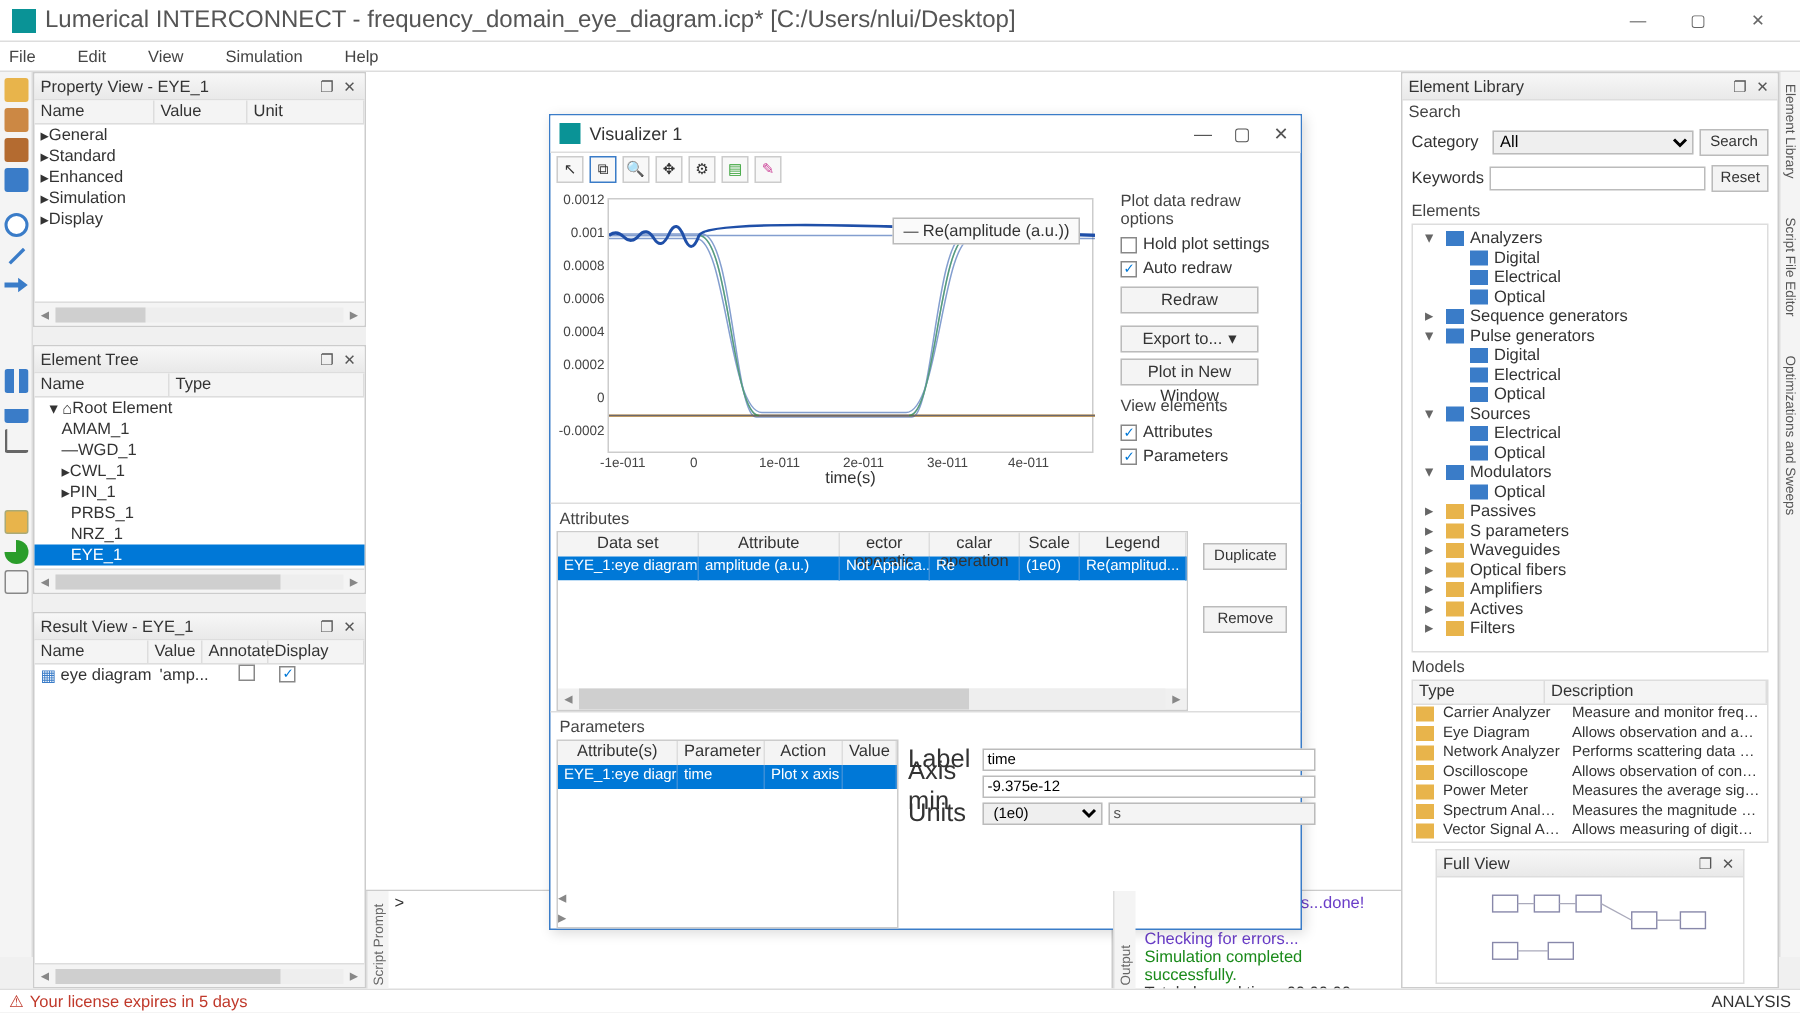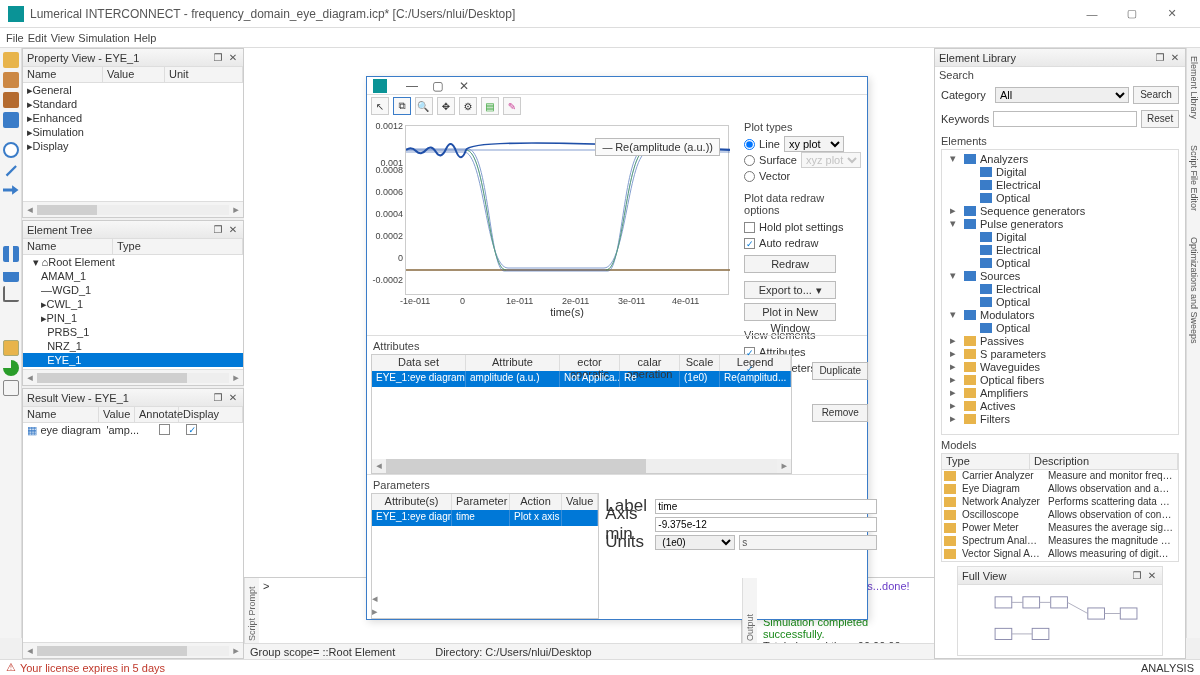--- a/index.html
+++ b/index.html
@@ -1,24 +1,24 @@
 <!DOCTYPE html>
 <html><head>
 <meta charset="utf-8">
 <style>
   * { box-sizing: border-box; margin: 0; padding: 0; font-family: "Segoe UI", Tahoma, sans-serif; font-size: 11px; }
   body { width: 1200px; height: 675px; background: #f0f0f0; overflow: hidden; color: #333; display: flex; flex-direction: column; }
   .titlebar { height: 28px; background: #fff; display: flex; align-items: center; padding: 0 8px; border-bottom: 1px solid #ddd; }
   .titlebar .appicon { width: 16px; height: 16px; background: #0a9396; margin-right: 6px; }
-  .titlebar .title { flex: 1; font-size: 12px; color: #555; }
+  .titlebar .title { flex: 1; font-size: 16px; color: #555; }
   .winbtn { width: 40px; height: 28px; display: flex; align-items: center; justify-content: center; color: #666; }
-  .menubar { height: 20px; background: #fff; display: flex; align-items: center; padding: 0 6px; gap: 4px; border-bottom: 1px solid #ddd; }
+  .menubar { height: 20px; background: #fff; display: flex; align-items: center; padding: 0 6px; gap: 28px; border-bottom: 1px solid #ddd; }
   .menubar span { color: #444; }
   .main { flex: 1; display: flex; min-height: 0; }
-  .leftcol { width: 222px; display: flex; flex-direction: column; gap: 2px; background: #f0f0f0; }
+  .leftcol { width: 222px; display: flex; flex-direction: column; gap: 12px; background: #f0f0f0; }
   .toolstrip { width: 22px; background: #f4f4f4; border-right: 1px solid #ddd; display: flex; flex-direction: column; align-items: center; padding-top: 4px; gap: 4px; position: absolute; left: 0; top: 48px; height: 590px; }
   .toolico { width: 16px; height: 16px; border-radius: 2px; }
   .panel { background: #fff; border: 1px solid #ccc; display: flex; flex-direction: column; }
   .panel-hd { height: 18px; background: linear-gradient(#f7f7f7,#e9e9e9); display: flex; align-items: center; padding: 0 4px; border-bottom: 1px solid #ddd; font-size: 11px; }
   .panel-hd .ptitle { flex: 1; }
   .ico { width: 12px; height: 12px; display: inline-flex; align-items: center; justify-content: center; color: #555; margin-left: 3px; font-size: 10px; }
   .thdr { display: flex; background: #f4f4f4; border-bottom: 1px solid #ddd; height: 16px; }
   .thdr span { border-right: 1px solid #ddd; padding: 1px 4px; font-size: 11px; }
   .treerow { display: flex; align-items: center; height: 14px; padding: 0 4px; }
   .treerow .node { padding-left: 14px; }
@@ -275,38 +275,39 @@
         </div>
     </div>
   </div>
 
   <div class="center">
     <div class="canvas">
 
       <div class="visualizer">
         <div class="vtitle">
           <div style="width:14px;height:14px;background:#0a9396;margin-right:6px"></div>
+          <span class="vname">Visualizer 1</span>
           <span class="vico">—</span>
           <span class="vico">▢</span>
           <span class="vico">✕</span>
         </div>
         <div class="vtool">
           <div class="vbtn">↖</div>
           <div class="vbtn" style="border-color:#3a7cc8">⧉</div>
           <div class="vbtn">🔍</div>
           <div class="vbtn">✥</div>
           <div class="vbtn">⚙</div>
           <div class="vbtn" style="color:#2a9d2a">▤</div>
           <div class="vbtn" style="color:#c49">✎</div>
         </div>
         <div class="plotrow">
           <div class="plotarea">
 
             <div class="yt" style="top:4px">0.0012</div>
-            <div class="yt" style="top:41px">0.001</div>
+            <div class="yt" style="top:26px">0.001</div>
             <div class="yt" style="top:48px">0.0008</div>
             <div class="yt" style="top:70px">0.0006</div>
             <div class="yt" style="top:92px">0.0004</div>
             <div class="yt" style="top:114px">0.0002</div>
             <div class="yt" style="top:136px">0</div>
             <div class="yt" style="top:158px">-0.0002</div>
             <div class="plotbox">
               <svg width="324" height="170" viewBox="0 0 324 170">
                 <line x1="0" y1="144" x2="324" y2="144" stroke="#c82" stroke-width="1.5"></line>
                 <g stroke="#1f4fa8" stroke-width="1" fill="none" opacity="0.55">
@@ -328,37 +329,20 @@
               <div class="xt" style="left:54px">0</div>
               <div class="xt" style="left:100px">1e-011</div>
               <div class="xt" style="left:156px">2e-011</div>
               <div class="xt" style="left:212px">3e-011</div>
               <div class="xt" style="left:266px">4e-011</div>
               <div class="xlabel">time(s)</div>
             </div>
           </div>
           <div class="plotside">
             <div class="grp">
-              <div class="grptitle">Plot types</div>
-              <label>
-                  <input type="radio" checked="" style="">
-                  <span>Line</span>
-                  <select class="combo"><option>xy plot</option></select>
-                </label>
-              <label>
-                  <input type="radio" style="">
-                  <span>Surface</span>
-                  <select class="combo" disabled="" style="color:#aaa"><option>xyz plot</option></select>
-                </label>
-              <label>
-                  <input type="radio" style="">
-                  <span>Vector</span>
-                </label>
-            </div>
-            <div class="grp">
               <div class="grptitle">Plot data redraw options</div>
               <label>
                   <span class="cb"></span>
                   <span>Hold plot settings</span>
                 </label>
               <label>
                   <span class="cb chk"></span>
                   <span>Auto redraw</span>
                 </label>
               <div class="btn">Redraw</div>
@@ -379,21 +363,21 @@
               <label>
                   <span class="cb chk"></span>
                   <span>Parameters</span>
                 </label>
             </div>
           </div>
         </div>
 
         <div class="attrsec">
           <div class="sectitle">Attributes</div>
-          <div style="display:flex;gap:20px">
+          <div style="display:flex;gap:10px">
             <div class="atable" style="flex:1">
               <div class="ahdr">
                 <span style="width:94px">Data set</span>
                 <span style="width:94px">Attribute</span>
                 <span style="width:60px">ector operatic</span>
                 <span style="width:60px">calar operation</span>
                 <span style="width:40px">Scale</span>
                 <span style="flex:1">Legend</span>
               </div>
               <div class="arow">
@@ -469,24 +453,20 @@
         <div class="vlab">Output</div>
         <div class="lines">
           <div style="color:#6a3dc8">Wrapping up elements...done!</div>
           <div style="color:#6a3dc8">Finalizing elements...</div>
           <div style="color:#6a3dc8">Checking for errors...</div>
           <div style="color:#1a8a1a">Simulation completed successfully.</div>
           <div>Total elapsed time: 00:00:00</div>
         </div>
       </div>
     </div>
-    <div class="statbar">
-      <span>Group scope= ::Root Element</span>
-      <span>Directory: C:/Users/nlui/Desktop</span>
-    </div>
   </div>
 
   <div class="rightcol" style="margin-right:14px">
     <div class="panel" style="flex:1">
       <div class="panel-hd">
           <span class="ptitle">Element Library</span>
         <span class="ico">❐</span>
           <span class="ico">✕</span>
         </div>
       <div style="padding:2px 4px;color:#444">Search</div>

